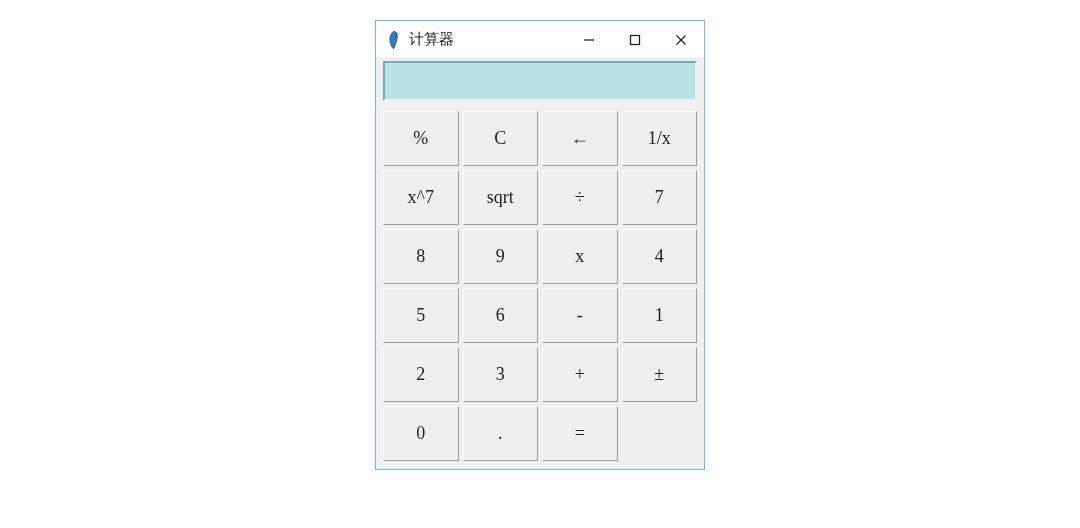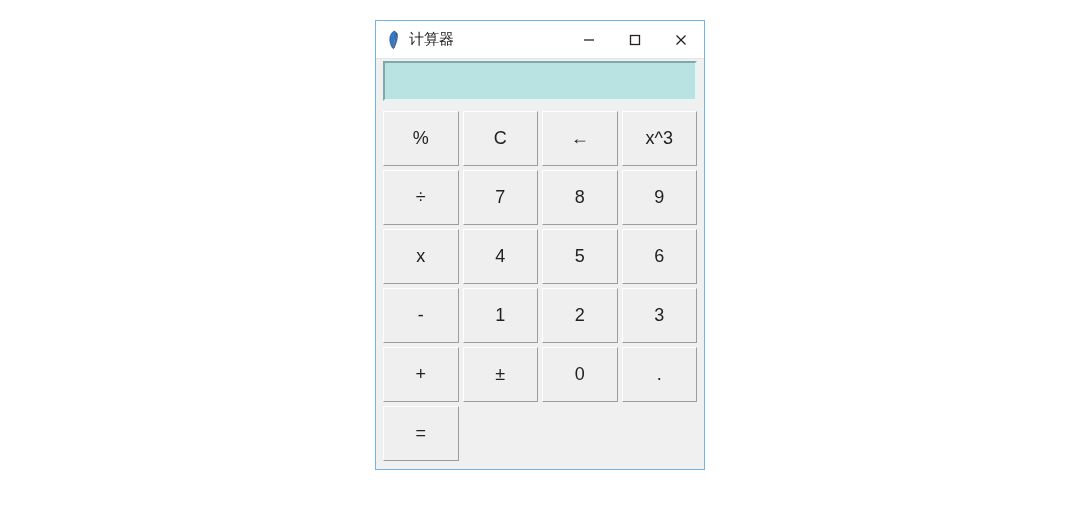--- a/index.html
+++ b/index.html
@@ -10,20 +10,21 @@
       height: 528px;
       position: relative;
     }
     .window {
       position: absolute;
       left: 375px;
       top: 20px;
       width: 330px;
       border: 1px solid #6fb4e8;
       background: #f0f0f0;
+      font-family: Liberation Serif, serif;
     }
     .titlebar {
       background: #ffffff;
       display: flex;
       align-items: center;
       height: 38px;
       border-bottom: 1px solid #e5e5e5;
     }
     .titlebar .app-icon {
       width: 18px;
@@ -119,21 +120,23 @@
 
   <div class="display-wrap">
     <div class="display"></div>
   </div>
 
   <div class="keypad">
     <button class="key">%</button>
     <button class="key">C</button>
     <button class="key">←</button>
 
-    <button class="key">x^3</button>
+    <button class="key">1/x</button>
+    <button class="key">x^7</button>
+    <button class="key">sqrt</button>
     <button class="key">÷</button>
 
     <button class="key">7</button>
     <button class="key">8</button>
     <button class="key">9</button>
     <button class="key">x</button>
 
     <button class="key">4</button>
     <button class="key">5</button>
     <button class="key">6</button>

